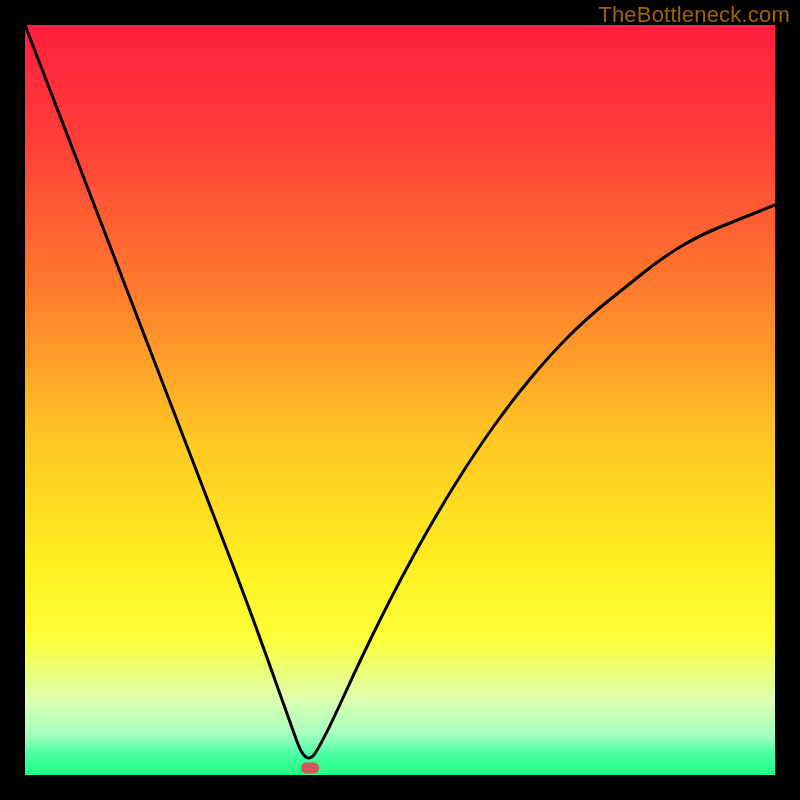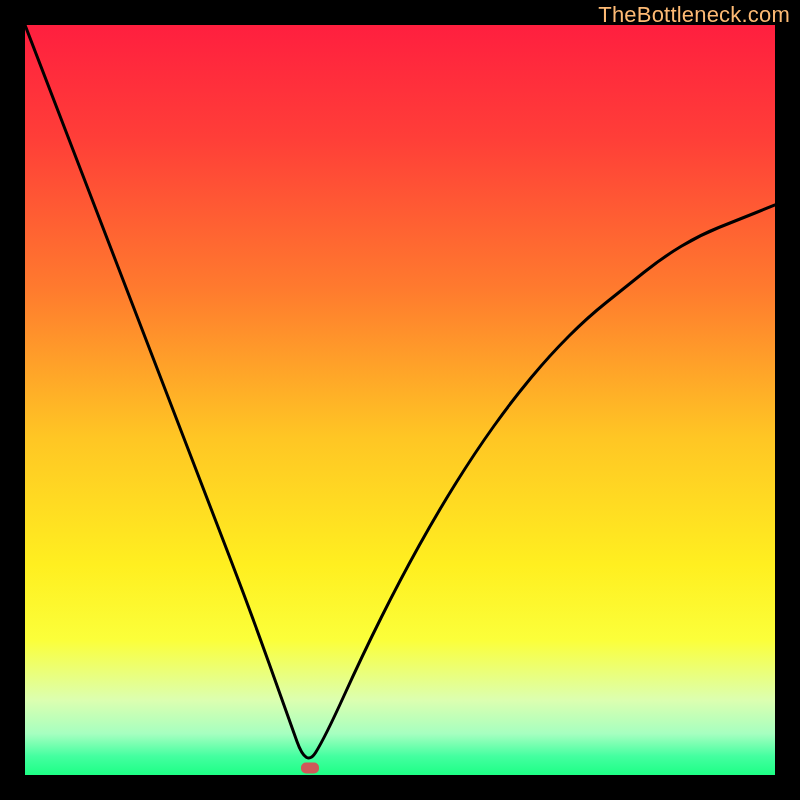--- a/index.html
+++ b/index.html
@@ -17,21 +17,21 @@
     width: 750px;
     height: 750px;
     background: #000000;
   }
   .attribution {
     position: absolute;
     top: 2px;
     right: 10px;
     font-family: Arial, Helvetica, sans-serif;
     font-size: 22px;
-    color: #fdba74;
+    color: #a16207;
     letter-spacing: 0.2px;
   }
   svg { display: block; }
 </style>
 </head>
 <body>
 
 <div class="frame">
   <svg id="chart-svg" width="750" height="750" viewBox="0 0 750 750">
     <defs>

